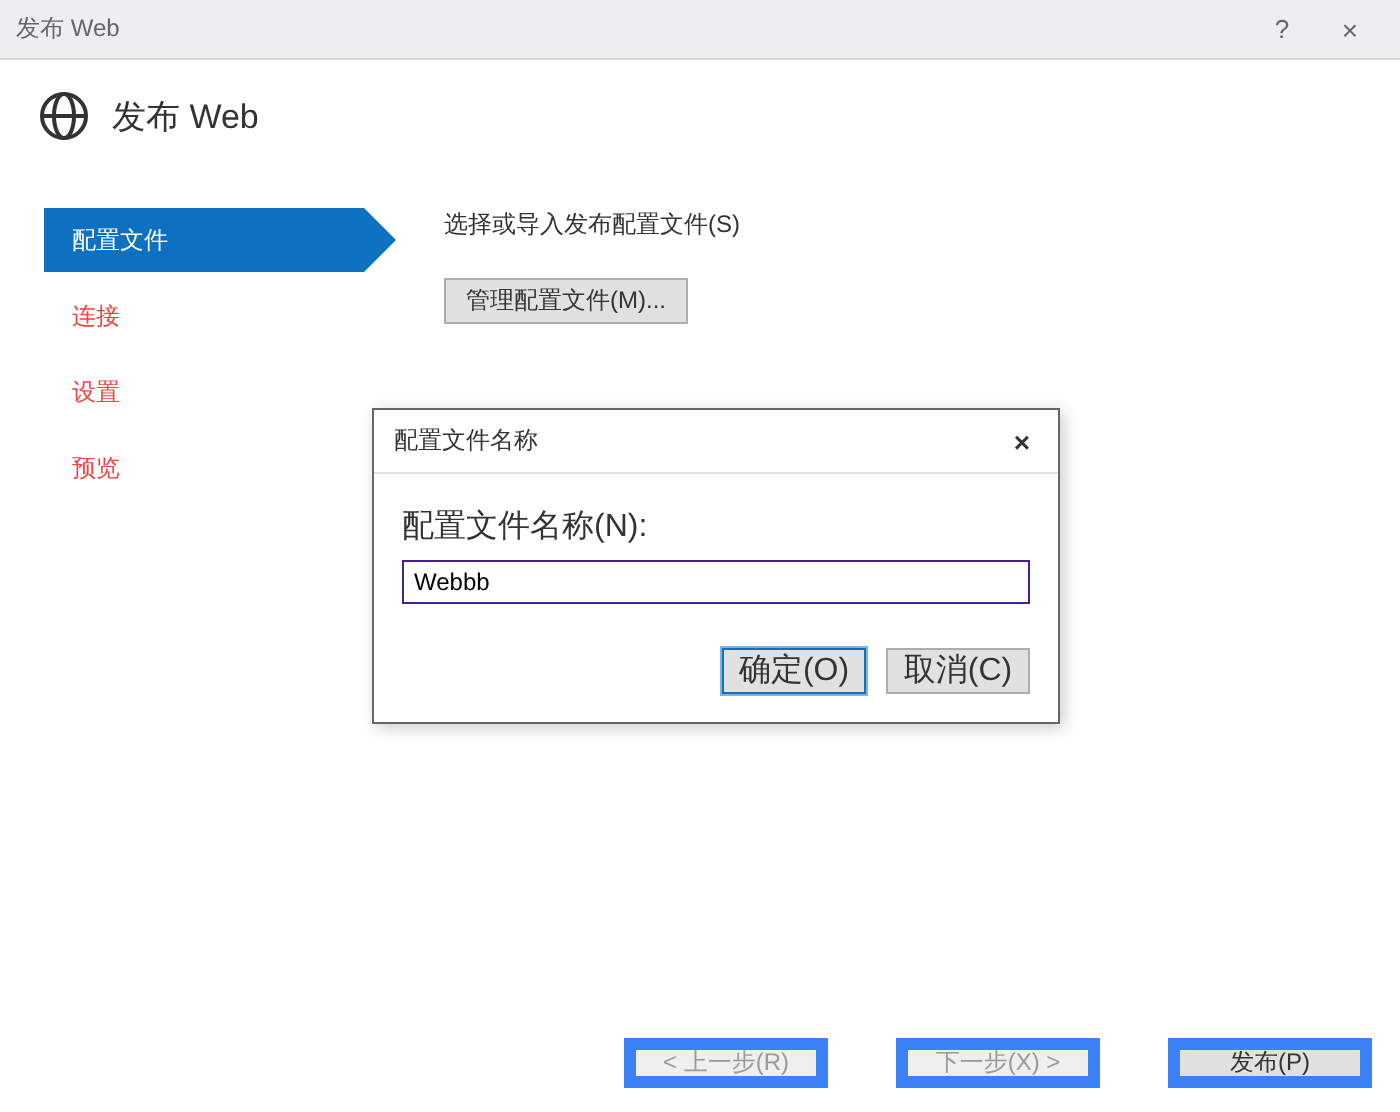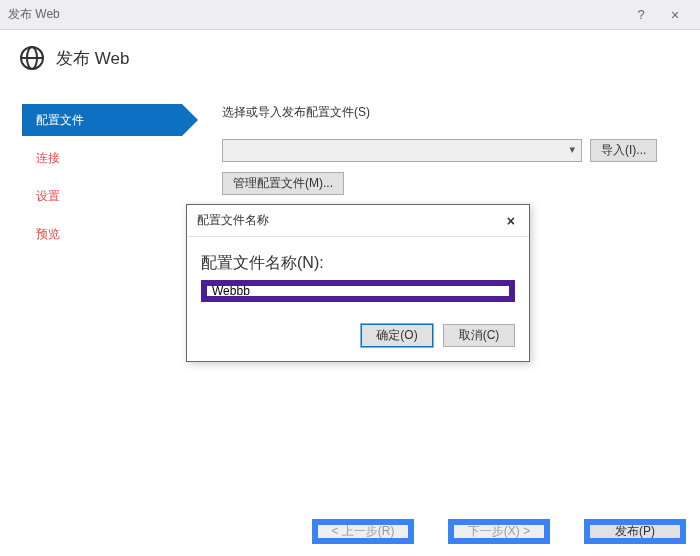--- a/index.html
+++ b/index.html
@@ -28,23 +28,23 @@
     .combo { flex: 1; max-width: 360px; height: 23px; border: 1px solid #aaa; background: #efefef; position: relative; }
     .combo::after { content: "▾"; position: absolute; right: 6px; top: 3px; color: #555; font-size: 11px; }
     .btn { height: 23px; border: 1px solid #adadad; background: #e1e1e1; padding: 0 10px; font-size: 12px; color: #333; cursor: default; display: inline-flex; align-items: center; }
     
     .modal { position: absolute; left: 186px; top: 204px; width: 344px; background: #fff; border: 1px solid #666; box-shadow: 2px 2px 8px rgba(0,0,0,.2); }
     .modal-title { height: 32px; display: flex; align-items: center; padding: 0 10px; font-size: 12px; border-bottom: 1px solid #e4e4e4; }
     .modal-title-text { flex: 1; }
     .modal-close { font-size: 14px; font-weight: bold; cursor: default; padding: 0 4px; }
     .modal-body { padding: 16px 14px 14px; }
     .modal-label { font-size: 16px; margin-bottom: 6px; display: block; }
-    .modal-input { width: 100%; height: 22px; border: 6px solid #4c1d95; padding: 0 5px; font-size: 12px; outline: none; }
+    .modal-input { width: 100%; height: 22px; border: 1px solid #4c1d95; padding: 0 5px; font-size: 12px; outline: none; }
     .modal-footer { display: flex; justify-content: flex-end; gap: 10px; margin-top: 22px; }
-    .modal-btn { width: 72px; height: 23px; border: 1px solid #adadad; background: #e1e1e1; font-size: 12px; display: inline-flex; align-items: center; justify-content: center; cursor: default; }
+    .modal-btn { width: 72px; height: 23px; border: 1px solid #adadad; background: #e1e1e1; font-size: 16px; display: inline-flex; align-items: center; justify-content: center; cursor: default; }
     .modal-btn.primary { border: 1px solid #0e70c0; outline: 1px solid #7eb4e0; }
     
     .footer { position: absolute; bottom: 12px; right: 14px; display: flex; gap: 10px; }
     .footer-btn { width: 102px; height: 25px; border: 6px solid #3b82f6; background: #e1e1e1; font-size: 12px; display: inline-flex; align-items: center; justify-content: center; cursor: default; margin-left: 24px; }
     .footer-btn.disabled { color: #9a9a9a; background: #efefef; }
   </style>
 </head>
 <body>
 
 <div class="titlebar">
@@ -75,24 +75,20 @@
     <div class="nav-item">
         <span>设置</span>
       </div>
     <div class="nav-item">
         <span>预览</span>
       </div>
   </div>
   <div class="main">
     <div class="section-label">选择或导入发布配置文件(S)</div>
     <div class="row">
-      <div class="combo"></div>
-      <div class="btn">导入(I)...</div>
-    </div>
-    <div class="row">
       <div class="btn">管理配置文件(M)...</div>
     </div>
   </div>
 </div>
 
 <div class="modal">
   <div class="modal-title">
     <span class="modal-title-text">配置文件名称</span>
     <span class="modal-close">×</span>
   </div>

